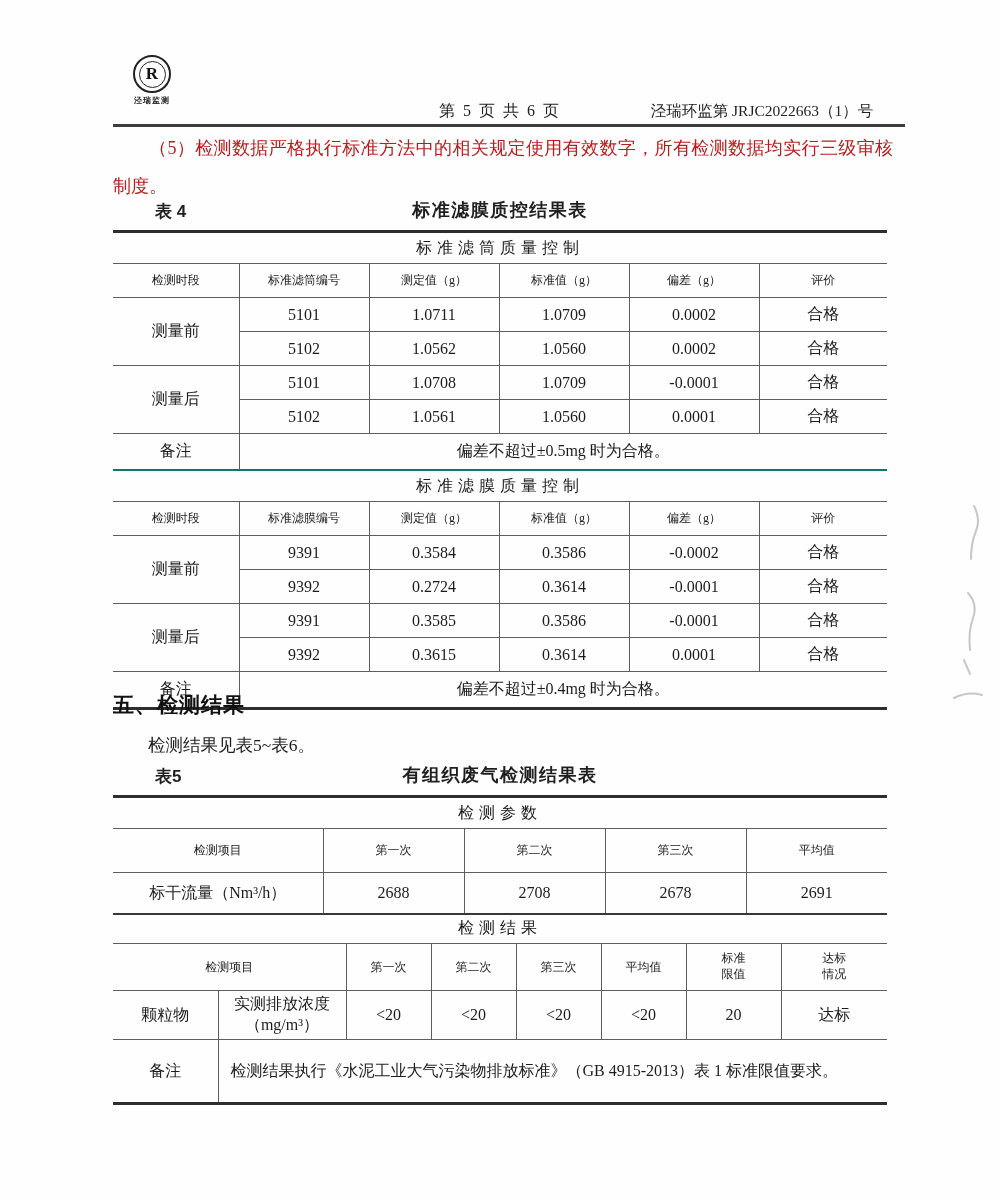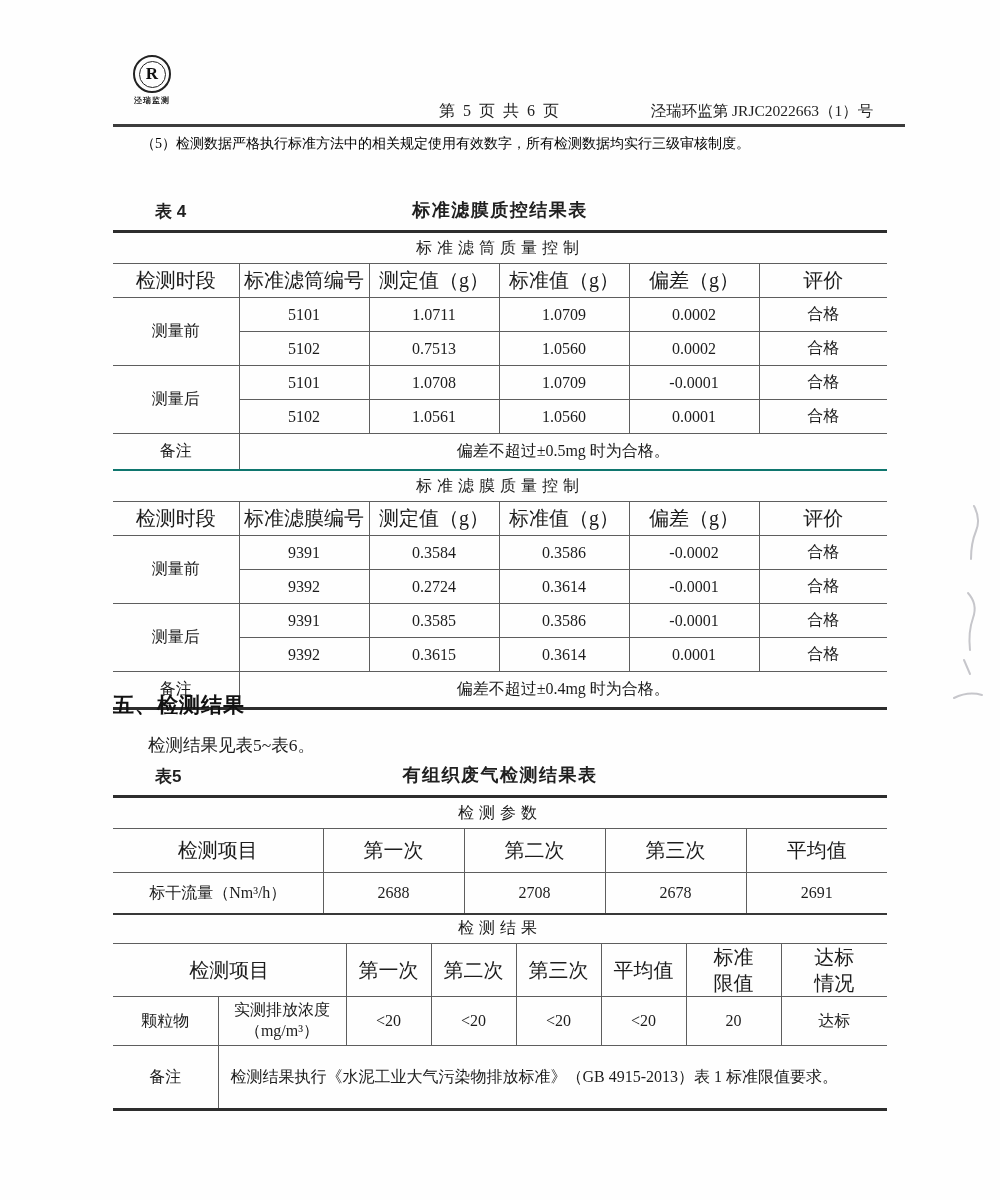--- a/index.html
+++ b/index.html
@@ -16,40 +16,40 @@
     display:flex;align-items:center;justify-content:center;
     font-family:"Liberation Serif",serif;font-weight:bold;font-size:17px;color:#111;}
   .logo-caption{font-size:8px;margin-top:2px;letter-spacing:1px;color:#222;
     filter:blur(0.4px);white-space:nowrap;font-family:"Liberation Sans",sans-serif;font-weight:bold;}
   .header-rule{position:absolute;left:113px;top:124px;width:792px;height:2.5px;background:#3c3c3c;}
   .page-number{position:absolute;left:390px;top:101px;width:220px;text-align:center;
     font-size:16px;letter-spacing:2px;color:#222;}
   .doc-number{position:absolute;left:620px;top:101px;width:284px;text-align:center;
     font-size:15.5px;color:#222;}
   
-  .intro{position:absolute;left:113px;top:129px;width:780px;font-size:14px;
-    line-height:2.12;text-indent:2em;text-align:justify;color:#000000;}
+  .intro{position:absolute;left:113px;top:129px;width:780px;font-size:18px;
+    line-height:2.12;text-indent:2em;text-align:justify;color:#b91c1c;}
   .tcaption{position:absolute;left:113px;width:774px;height:28px;
     font-family:"Liberation Sans","DejaVu Sans",sans-serif;font-weight:bold;}
   .tcaption .lbl{position:absolute;left:42px;top:2px;font-size:17px;}
   .tcaption .ttl{position:absolute;left:0;right:0;top:0;text-align:center;
     font-size:18px;letter-spacing:1.5px;}
   #cap4{top:198px;} #cap5{top:763px;}
   .sec-heading{position:absolute;left:113px;top:691px;
     font-family:"Liberation Sans","DejaVu Sans",sans-serif;
     font-weight:bold;font-size:21px;letter-spacing:1px;color:#111;}
   .sec-intro{position:absolute;left:113px;top:733px;font-size:17.5px;text-indent:2em;color:#1c1c1c;}
   
   table.tbl{position:absolute;left:113px;width:774px;border-collapse:collapse;
     table-layout:fixed;font-size:15.5px;color:#1c1c1c;}
   .tbl td{border:1px solid #5e5e5e;text-align:center;vertical-align:middle;padding:0 4px;}
   .tbl tr td:first-child{border-left:none;}
   .tbl tr td:last-child{border-right:none;}
   .tbl .sec-title td{border-left:none;border-right:none;letter-spacing:5px;height:30px;font-size:16px;}
-  .tbl .head td{height:33px;font-size:20px;}
+  .tbl .head td{height:33px;font-size:12px;}
   .tbl .data td{height:33px;font-size:16px;}
   .tbl .note td{height:35px;font-size:16px;}
   #table4{top:230px;border-top:3px solid #2d2d2d;border-bottom:3px solid #2d2d2d;}
   #table4 .sec2 td{border-top:2px solid #0f766e;}
   #table5a{top:795px;border-top:3px solid #2d2d2d;border-bottom:2px solid #383838;}
   #table5a .head td{height:43px;}
   #table5a .data td{height:40px;}
   #table5b{top:913px;border-top:none;border-bottom:3px solid #2d2d2d;}
   #table5b .sec-title td{border-top:none;font-family:Liberation Mono, monospace;}
   #table5b .head td{height:46px;}
@@ -105,21 +105,21 @@
       <tr class="data">
         <td rowspan="2">测量前</td>
         <td>5101</td>
         <td>1.0711</td>
         <td>1.0709</td>
         <td>0.0002</td>
         <td>合格</td>
       </tr>
       <tr class="data">
         <td>5102</td>
-        <td>0.7513</td>
+        <td>1.0562</td>
         <td>1.0560</td>
         <td>0.0002</td>
         <td>合格</td>
       </tr>
       <tr class="data">
         <td rowspan="2">测量后</td>
         <td>5101</td>
         <td>1.0708</td>
         <td>1.0709</td>
         <td>-0.0001</td>

